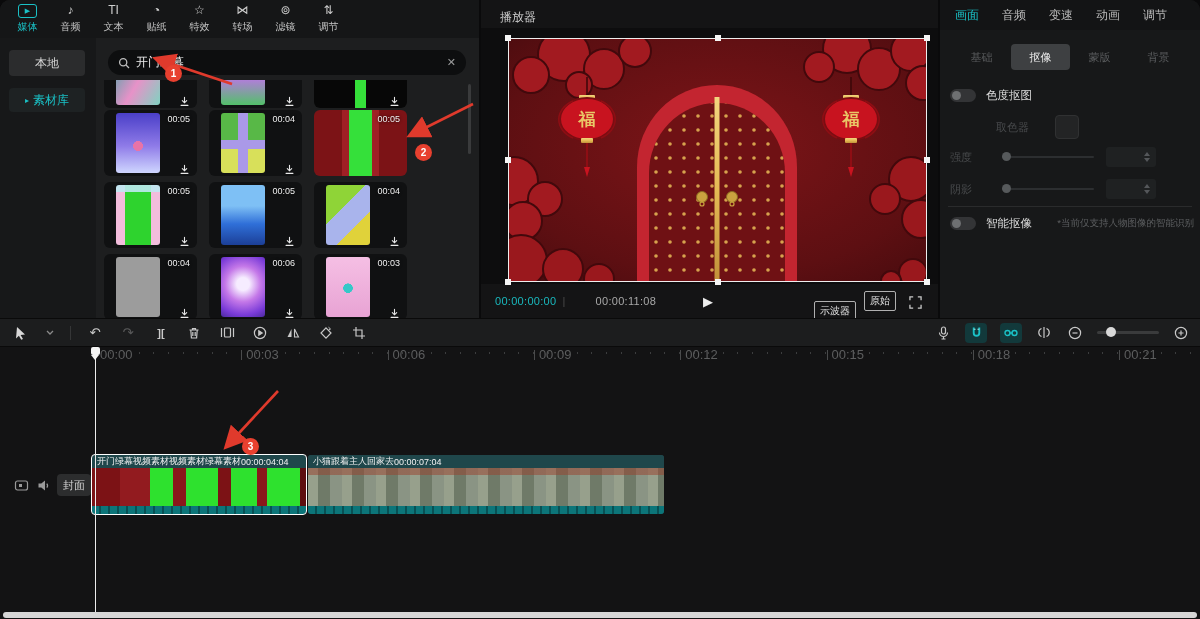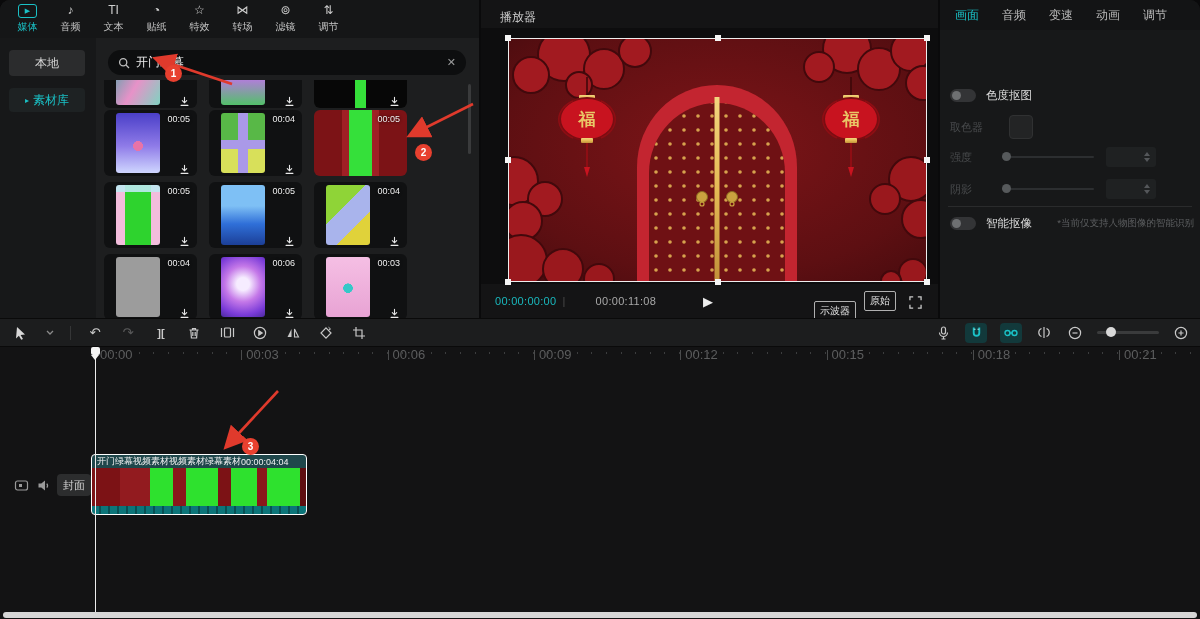--- a/index.html
+++ b/index.html
@@ -53,21 +53,21 @@
   .itab.active{color:#1ac1c6;}
   #inspector-subtabs{position:absolute;left:12px;top:44px;width:236px;height:26px;display:flex;}
   .stab{flex:1;display:flex;align-items:center;justify-content:center;font-size:11px;color:#595b5d;border-radius:4px;cursor:pointer;}
   .stab.active{background:#3e4042;color:#ececec;}
   .toggle{width:26px;height:13px;border-radius:7px;background:#333436;position:relative;flex:0 0 auto;cursor:pointer;}
   .toggle::after{content:'';position:absolute;left:2px;top:2px;width:9px;height:9px;border-radius:50%;background:#6e7072;}
   .irow{position:absolute;left:10px;display:flex;align-items:center;gap:10px;}
   #chroma-row{top:88px;}
   .irow-label{font-size:11.5px;color:#dcdcdc;}
   .dim-label{font-size:11px;color:#47494b;}
-  #picker-row{top:115px;}
+  #picker-row{top:115px;margin-left:46px;}
   #picker-swatch{width:22px;height:22px;background:#232425;border:1px solid #303132;border-radius:4px;margin-left:16px;cursor:pointer;}
   .slider-row{position:absolute;left:10px;height:20px;display:flex;align-items:center;}
   #slider-strength{top:147px;} #slider-shadow{top:179px;}
   .slider-track{position:relative;width:92px;height:2px;background:#2c2e30;margin-left:30px;border-radius:1px;cursor:pointer;}
   .slider-thumb{position:absolute;left:0;top:-4px;width:9px;height:9px;border-radius:50%;background:#56595b;}
   .spinner{position:relative;width:50px;height:20px;background:#1f2122;border-radius:3px;margin-left:12px;cursor:pointer;}
   .spinner .up,.spinner .dn{position:absolute;right:6px;width:0;height:0;border-left:3px solid transparent;border-right:3px solid transparent;}
   .spinner .up{top:5px;border-bottom:4px solid #54575a;}
   .spinner .dn{bottom:5px;border-top:4px solid #54575a;}
   #insp-divider{position:absolute;left:8px;top:206px;width:244px;height:1px;background:#2a2b2c;}
@@ -358,20 +358,26 @@
   </div>
 
   <div id="inspector">
     <div id="inspector-tabs">
         <div class="itab active">画面</div>
         <div class="itab">音频</div>
         <div class="itab">变速</div>
         <div class="itab">动画</div>
         <div class="itab">调节</div>
       </div>
+    <div id="inspector-subtabs">
+        <div class="stab">基础</div>
+        <div class="stab active">抠像</div>
+        <div class="stab">蒙版</div>
+        <div class="stab">背景</div>
+      </div>
     <div class="irow" id="chroma-row">
       <div class="toggle"></div>
       <span class="irow-label">色度抠图</span>
     </div>
     <div class="irow" id="picker-row">
       <span class="dim-label">取色器</span>
       <div id="picker-swatch"></div>
     </div>
     <div class="slider-row" id="slider-strength">
       <span class="dim-label">强度</span>
@@ -520,20 +526,28 @@
     <div id="cover-btn">封面</div>
     <div id="video-track">
         <div class="clip selected" style="left: 92px; width: 214px;">
           <div class="clip-head">
             <div class="clip-title">开门绿幕视频素材视频素材绿幕素材</div>
             <div class="clip-dur">00:00:04:04</div>
           </div>
           <div class="clip-body" style="background: linear-gradient(90deg, rgb(124, 18, 21) 0px, rgb(124, 18, 21) 13%, rgb(146, 27, 31) 13%, rgb(146, 27, 31) 27%, rgb(46, 225, 46) 27%, rgb(46, 225, 46) 38%, rgb(138, 23, 27) 38%, rgb(138, 23, 27) 44%, rgb(46, 225, 46) 44%, rgb(46, 225, 46) 59%, rgb(124, 18, 21) 59%, rgb(124, 18, 21) 65%, rgb(46, 225, 46) 65%, rgb(46, 225, 46) 77%, rgb(138, 23, 27) 77%, rgb(138, 23, 27) 82%, rgb(46, 225, 46) 82%, rgb(46, 225, 46) 97%, rgb(94, 14, 16) 97%);"></div>
           <div class="clip-strip" style="background: repeating-linear-gradient(90deg, rgb(12, 117, 121) 0px, rgb(12, 117, 121) 7px, rgb(8, 80, 84) 7px, rgb(8, 80, 84) 9px);"></div>
         </div>
+        <div class="clip" style="left: 308px; width: 356px;">
+          <div class="clip-head">
+            <div class="clip-title">小猫跟着主人回家去</div>
+            <div class="clip-dur">00:00:07:04</div>
+          </div>
+          <div class="clip-body" style="background: linear-gradient(rgba(153, 64, 44, 0.5) 0px, rgba(153, 64, 44, 0.5) 18%, rgba(0, 0, 0, 0) 18%), repeating-linear-gradient(90deg, rgb(151, 160, 140) 0px, rgb(151, 160, 140) 10px, rgb(111, 122, 104) 10px, rgb(111, 122, 104) 22px, rgb(138, 148, 132) 22px, rgb(138, 148, 132) 34px);"></div>
+          <div class="clip-strip" style="background: repeating-linear-gradient(90deg, rgb(12, 117, 121) 0px, rgb(12, 117, 121) 7px, rgb(8, 80, 84) 7px, rgb(8, 80, 84) 9px);"></div>
+        </div>
       </div>
     <div id="hscrollbar"></div>
   </div>
 
   <svg id="anno-overlay">
     <defs>
       <marker id="ah" markerWidth="9" markerHeight="9" refX="7" refY="4.5" orient="auto">
         <path d="M0 0L9 4.5L0 9z" fill="#e03a2c"></path>
       </marker>
     </defs>

